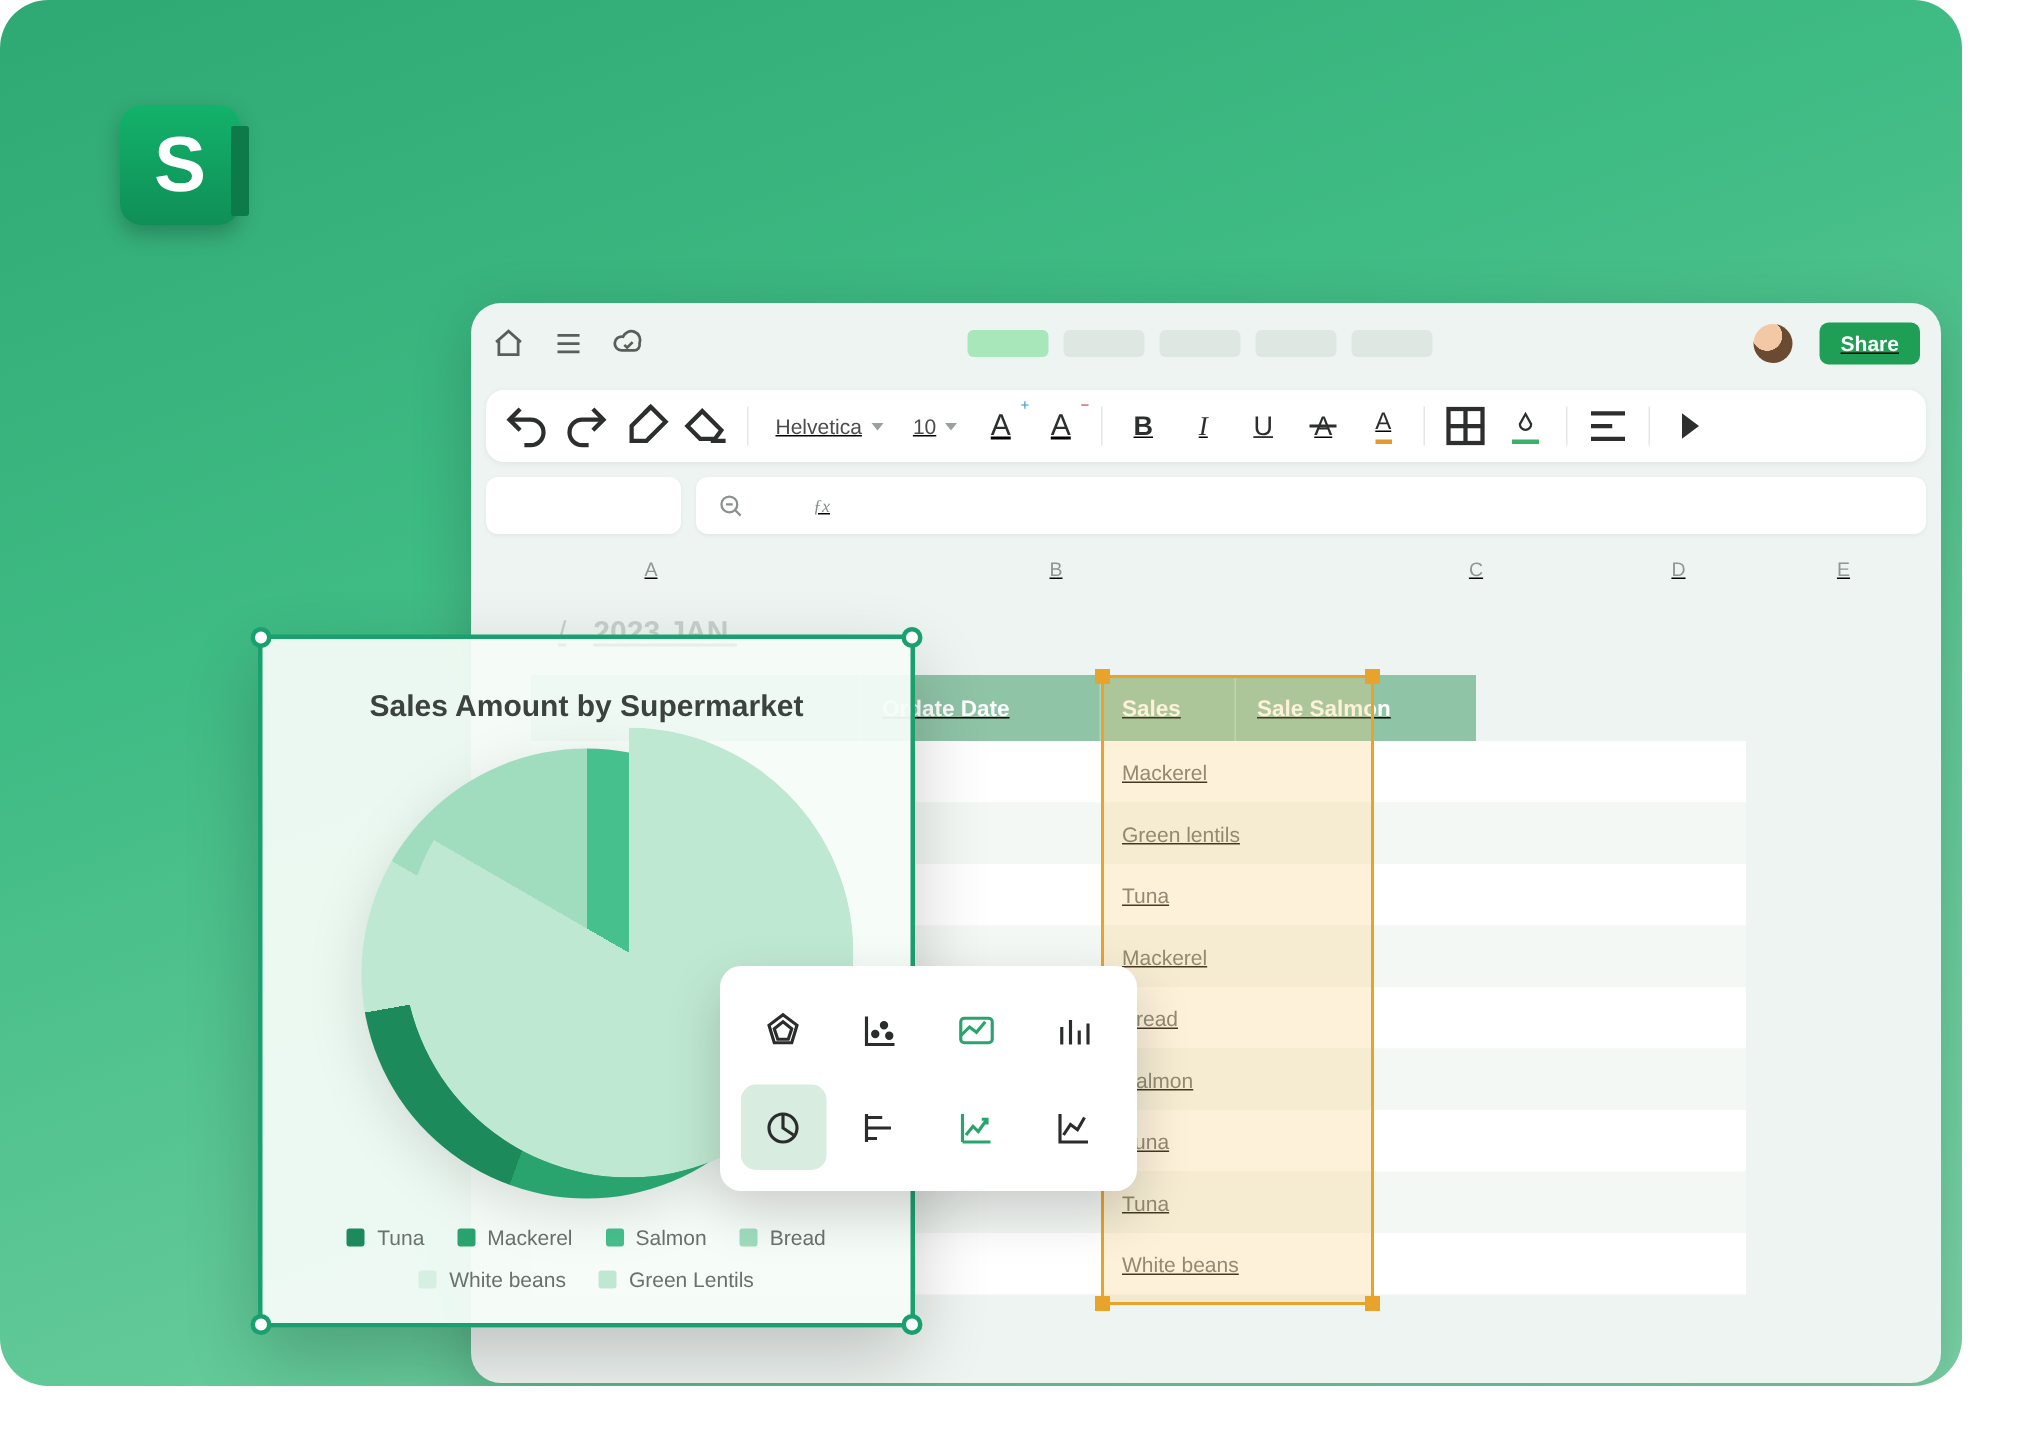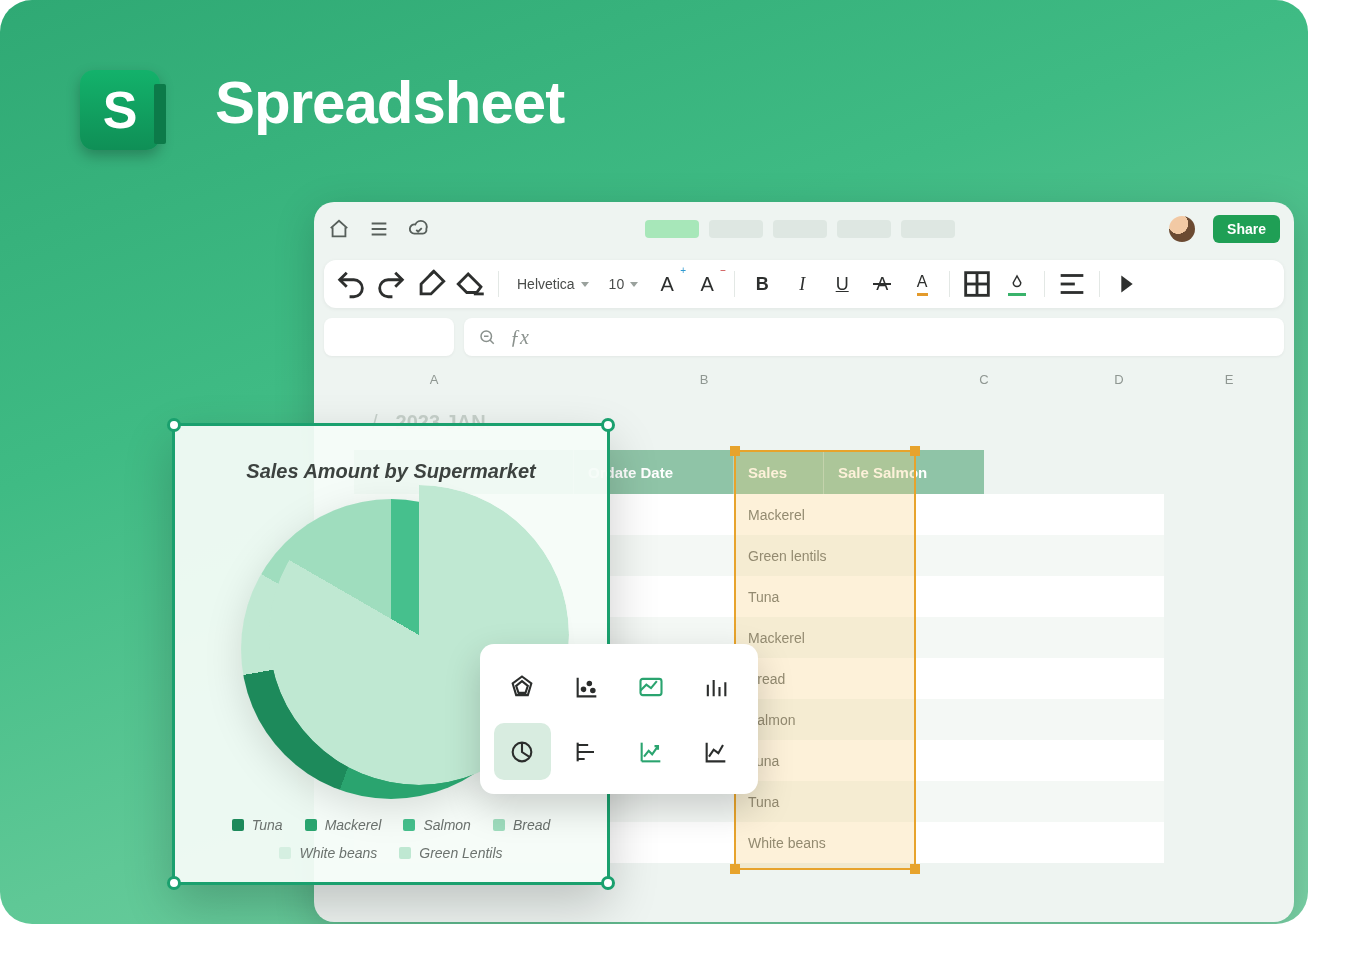--- a/index.html
+++ b/index.html
@@ -36,20 +36,21 @@
   }
 
   
   .app {
     position:absolute; top:202px; left:314px;
     width:980px; height:720px;
     background:#eef4f1;
     border-radius:20px;
     box-shadow: 0 10px 40px rgba(0,0,0,0.18);
     overflow:hidden;
+    text-decoration:underline;
   }
 
   .titlebar {
     height:54px; display:flex; align-items:center; padding:0 14px; gap:18px;
   }
   .titlebar .ic { width:22px; height:22px; color:#575f5b; display:flex; align-items:center; justify-content:center; cursor:pointer;}
   .titlebar .tabs { margin-left:auto; margin-right:auto; display:flex; gap:10px;}
   .titlebar .tabs .tab { width:54px; height:18px; background:#dee7e2; border-radius:4px;}
   .titlebar .tabs .tab.active { background:#a7e7b9;}
   .avatar {
@@ -110,21 +111,20 @@
   .sel-handle { position:absolute; width:10px; height:10px; background:#e7a32c;}
 
   
   .chart-card {
     position:absolute; top:423px; left:172px;
     width:438px; height:462px;
     background:rgba(245,252,248,0.94);
     border:3px solid #1aa06e;
     border-radius:4px;
     box-shadow: 0 20px 50px rgba(0,0,0,0.2);
-    font-style: italic;
   }
   .chart-card .ch { position:absolute; width:14px; height:14px; border:3px solid #1aa06e; background:#fff; border-radius:50%;}
   .ch.tl{top:-8px;left:-8px;} .ch.tr{top:-8px;right:-8px;} .ch.bl{bottom:-8px;left:-8px;} .ch.br{bottom:-8px;right:-8px;}
   .chart-title { text-align:center; font-weight:700; font-size:20px; color:#3c423f; margin-top:34px;}
 
   .pie-wrap { position:relative; width:300px; height:300px; margin:16px auto 0;}
   .pie {
     width:300px; height:300px; border-radius:50%;
     background: conic-gradient(
       #46c08d 0deg 100deg,
@@ -162,21 +162,20 @@
   svg { display:block; }
 </style>
 </head>
 <body>
 
 <div class="canvas">
 
   <div class="hero-logo">
     <span>S</span>
   </div>
-  <div class="hero-title">Spreadsheet</div>
 
   <div class="app">
 
     <div class="titlebar">
       <div class="ic">
         <svg viewBox="0 0 24 24" fill="none" stroke="currentColor" stroke-width="2">
             <path d="M3 11l9-8 9 8"></path>
             <path d="M5 10v10h14V10"></path>
           </svg>
       </div>
@@ -284,21 +283,21 @@
     <div class="cellref-row">
       <div class="cellref"></div>
       <div class="fx">
         <span class="ic">
             <svg viewBox="0 0 24 24" fill="none" stroke="currentColor" stroke-width="2">
               <circle cx="11" cy="11" r="7"></circle>
               <line x1="21" y1="21" x2="16" y2="16"></line>
               <line x1="8" y1="11" x2="14" y2="11"></line>
             </svg>
           </span>
-        <span style="font-style:italic;font-family:serif;font-size:20px;">ƒx</span>
+        <span style="font-style:italic;font-family:serif;font-size:12px;margin-left:32px;">ƒx</span>
       </div>
     </div>
 
     <div class="colhdr">
       <div class="rowgutter"></div>
       <div class="colA">A</div>
       <div class="colB">B</div>
       <div class="colC">C</div>
       <div class="colD">D</div>
       <div class="colE">E</div>

